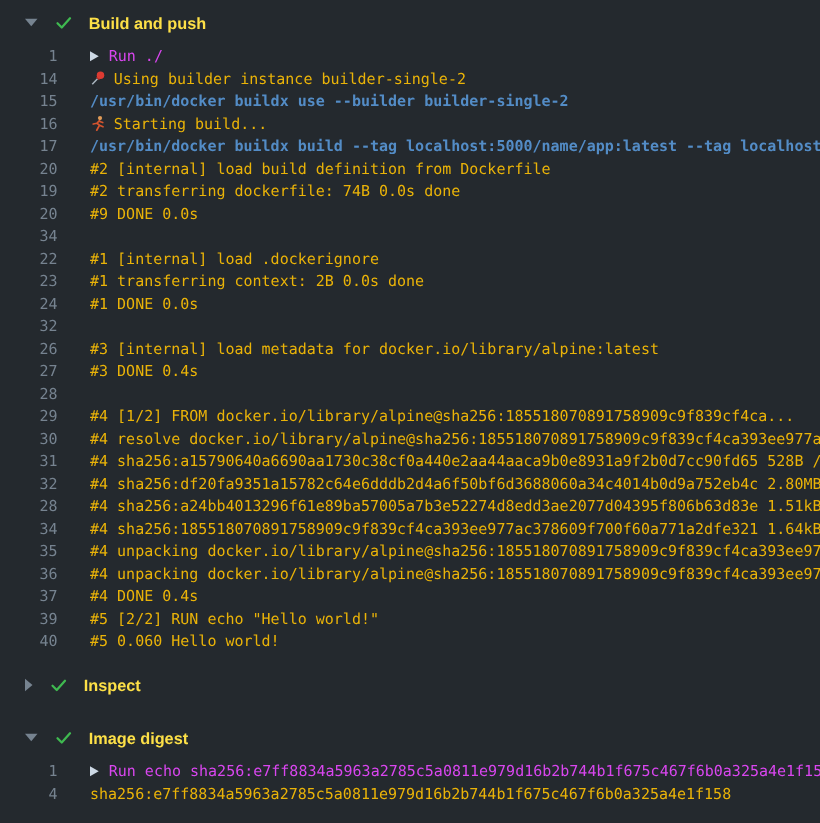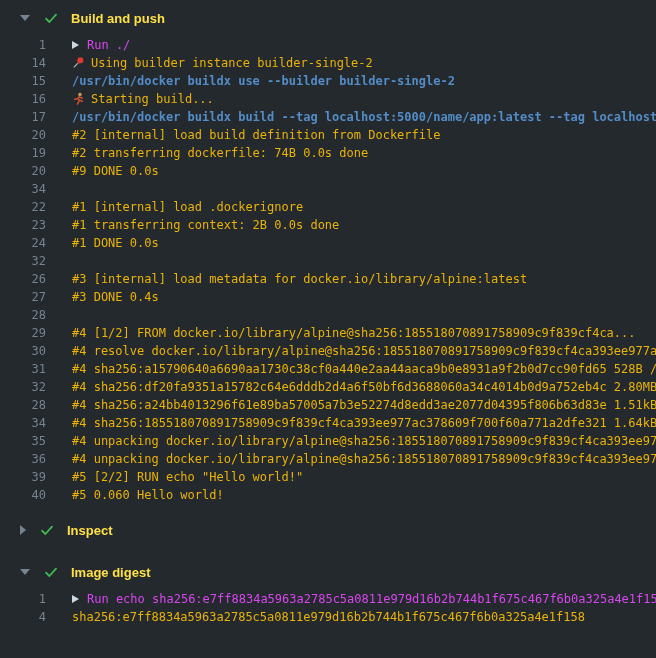--- a/index.html
+++ b/index.html
@@ -84,20 +84,21 @@
         <div class="log-line"><span class="ln">27</span><span class="lt"><span>#3 DONE 0.4s</span></span></div>
         <div class="log-line"><span class="ln">28</span><span class="lt"><span></span></span></div>
         <div class="log-line"><span class="ln">29</span><span class="lt"><span>#4 [1/2] FROM docker.io/library/alpine@sha256:185518070891758909c9f839cf4ca...</span></span></div>
         <div class="log-line"><span class="ln">30</span><span class="lt"><span>#4 resolve docker.io/library/alpine@sha256:185518070891758909c9f839cf4ca393ee977ac3</span></span></div>
         <div class="log-line"><span class="ln">31</span><span class="lt"><span>#4 sha256:a15790640a6690aa1730c38cf0a440e2aa44aaca9b0e8931a9f2b0d7cc90fd65 528B / 5</span></span></div>
         <div class="log-line"><span class="ln">32</span><span class="lt"><span>#4 sha256:df20fa9351a15782c64e6dddb2d4a6f50bf6d3688060a34c4014b0d9a752eb4c 2.80MB /</span></span></div>
         <div class="log-line"><span class="ln">28</span><span class="lt"><span>#4 sha256:a24bb4013296f61e89ba57005a7b3e52274d8edd3ae2077d04395f806b63d83e 1.51kB /</span></span></div>
         <div class="log-line"><span class="ln">34</span><span class="lt"><span>#4 sha256:185518070891758909c9f839cf4ca393ee977ac378609f700f60a771a2dfe321 1.64kB /</span></span></div>
         <div class="log-line"><span class="ln">35</span><span class="lt"><span>#4 unpacking docker.io/library/alpine@sha256:185518070891758909c9f839cf4ca393ee977a</span></span></div>
         <div class="log-line"><span class="ln">36</span><span class="lt"><span>#4 unpacking docker.io/library/alpine@sha256:185518070891758909c9f839cf4ca393ee977a</span></span></div>
+        <div class="log-line"><span class="ln">37</span><span class="lt"><span>#4 DONE 0.4s</span></span></div>
         <div class="log-line"><span class="ln">39</span><span class="lt"><span>#5 [2/2] RUN echo "Hello world!"</span></span></div>
         <div class="log-line"><span class="ln">40</span><span class="lt"><span>#5 0.060 Hello world!</span></span></div>
       </div>
     </div>
     <div class="section" id="sec-inspect">
       <div class="section-header">
         <span class="chevron right"></span>
         <span class="check">
           <svg width="16" height="16" viewBox="0 0 16 16">
             <path d="M3 8.6l3.4 3.4L13 4.6" stroke="#3fb950" stroke-width="1.8" fill="none" stroke-linecap="round" stroke-linejoin="round"></path>

